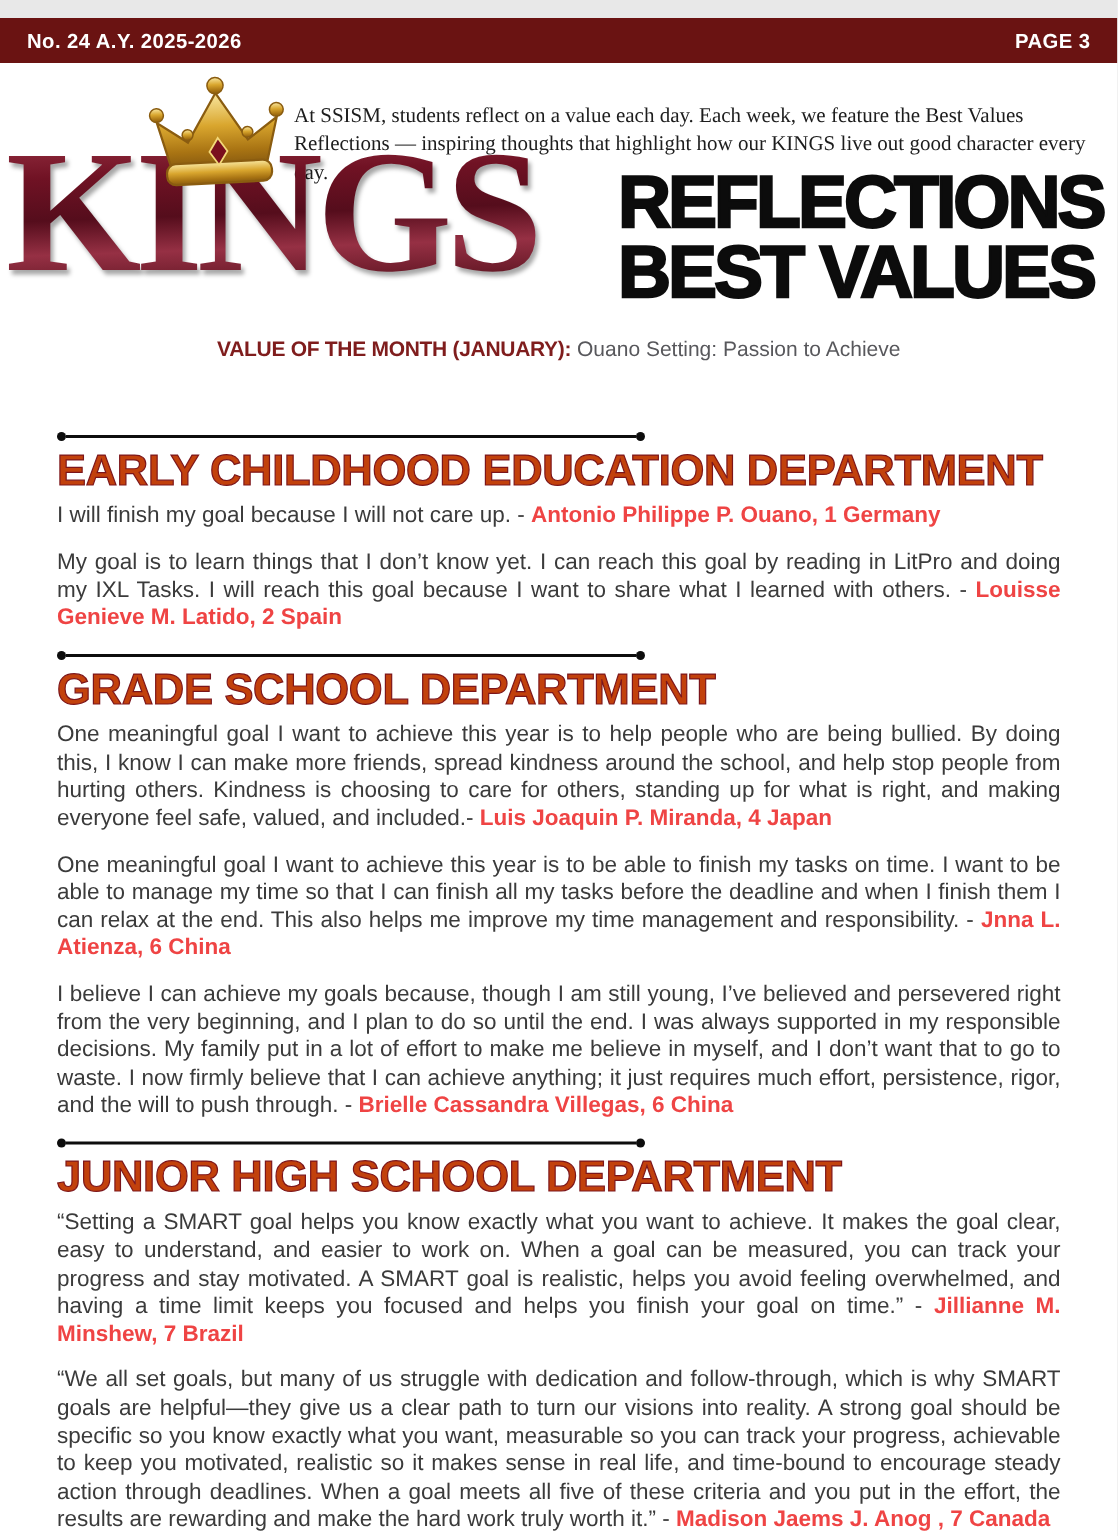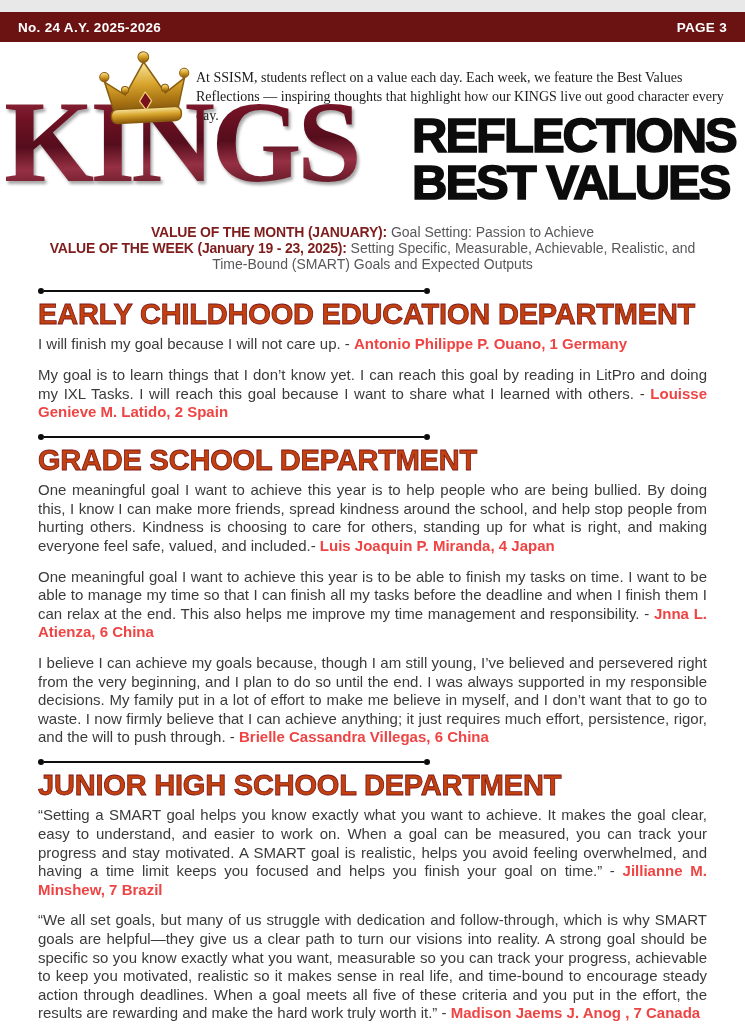--- a/index.html
+++ b/index.html
@@ -75,22 +75,21 @@
     </svg>
     <div class="kings">KINGS</div>
     <p class="intro">At SSISM, students reflect on a value each day. Each week, we feature the Best Values Reflections — inspiring thoughts that highlight how our KINGS live out good character every day.</p>
     <div class="title">
       <div>REFLECTIONS</div>
       <div>BEST VALUES</div>
     </div>
   </div>
 
   <div class="values">
-    <p><b>VALUE OF THE MONTH (JANUARY):</b><span> Goal Setting: Passion to Achieve</span></p>
-    <p><b>VALUE OF THE WEEK (January 19 - 23, 2025):</b><span> Setting Specific, Measurable, Achievable, Realistic, and Time-Bound (SMART) Goals and Expected Outputs</span></p>
+    <p><b>VALUE OF THE MONTH (JANUARY):</b><span> Ouano Setting: Passion to Achieve</span></p>
   </div>
 
   <div class="sections">
 
     <section>
       <div class="divider">
           <span class="dot"></span>
           <span class="line"></span>
           <span class="dot"></span>
         </div>

